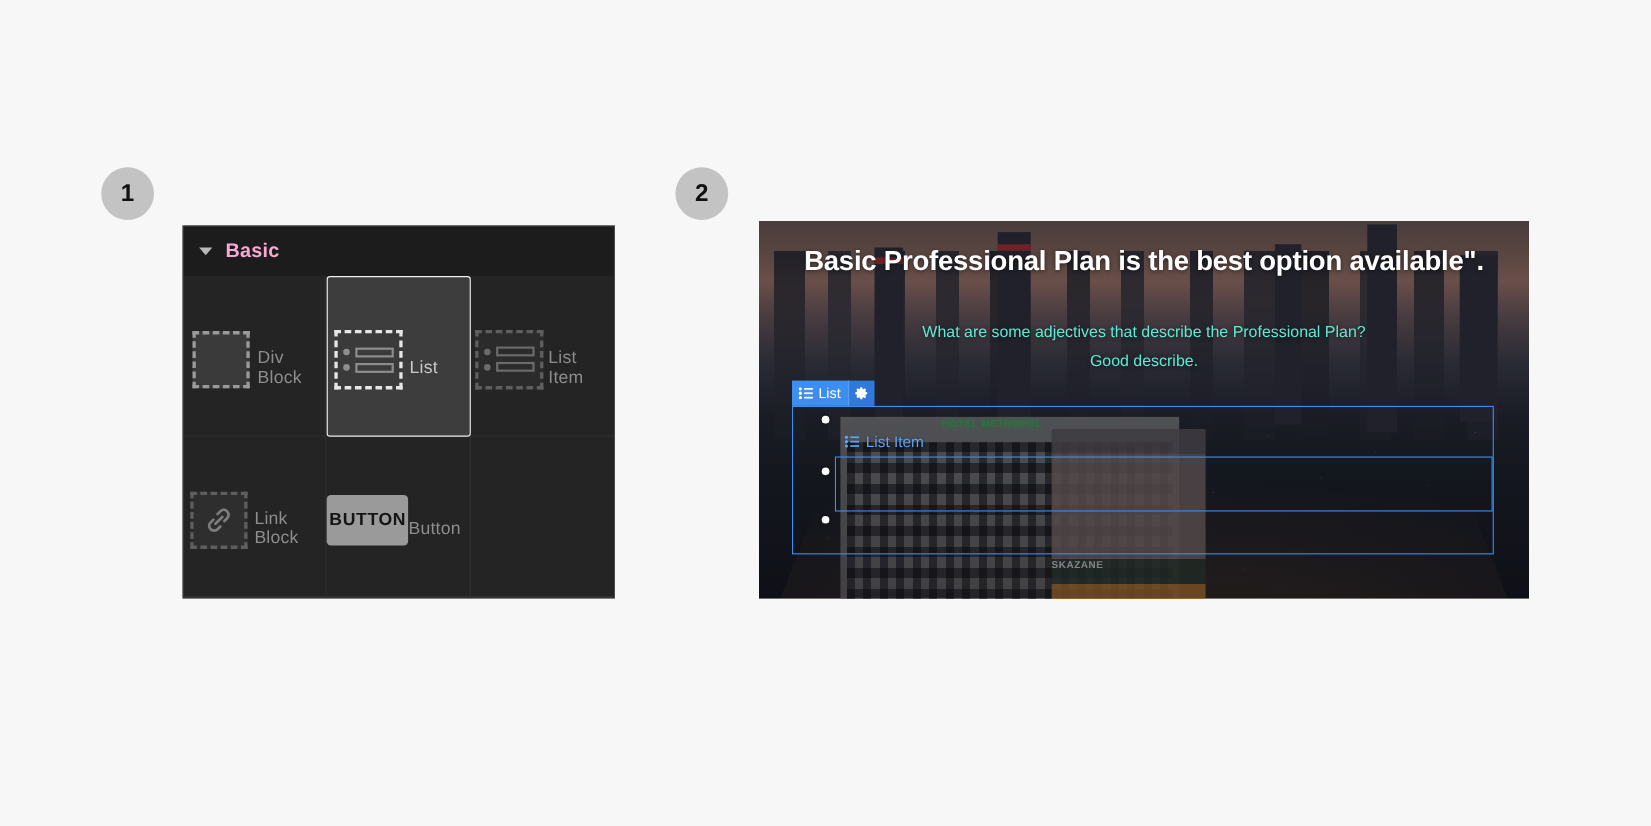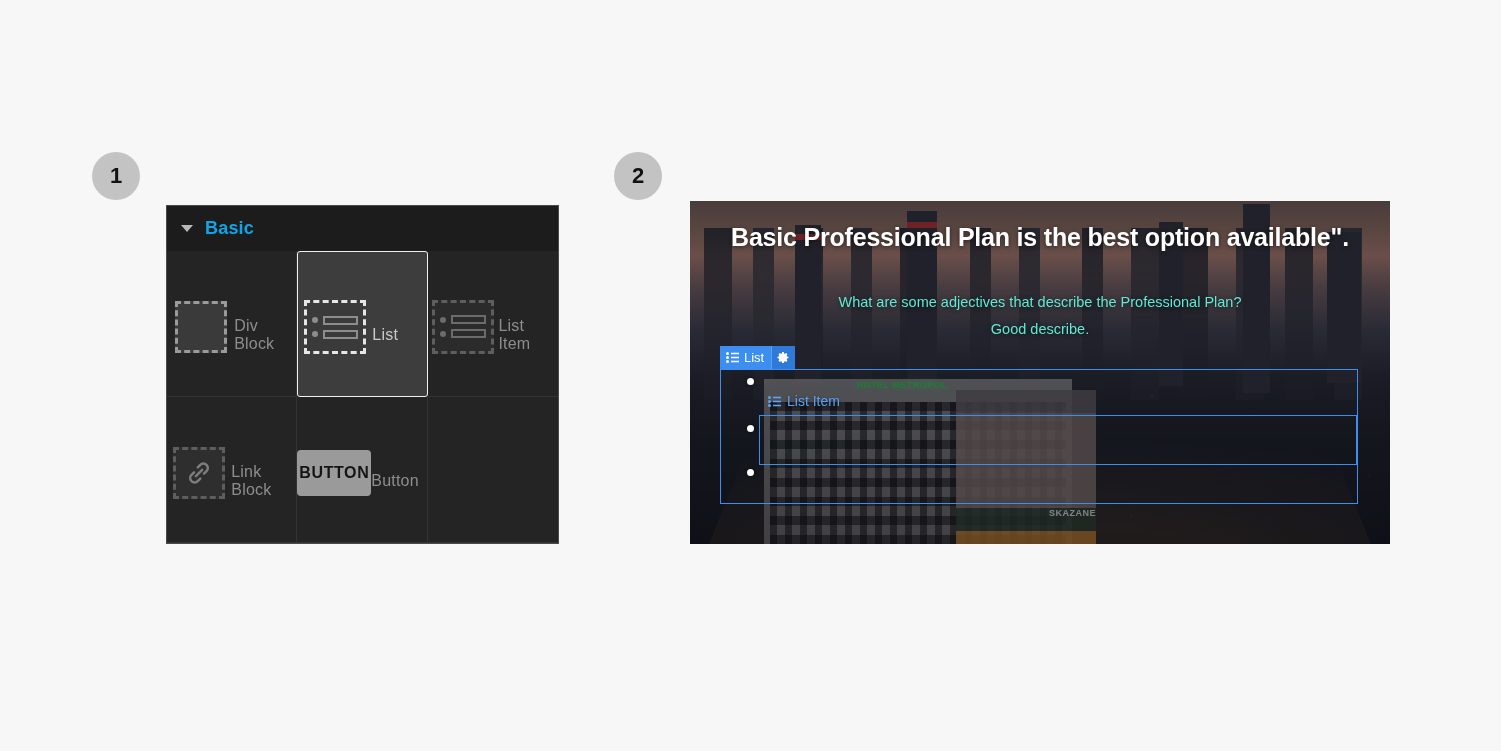--- a/index.html
+++ b/index.html
@@ -45,21 +45,21 @@
     flex: 0 0 45px;
   }
   .caret {
     width: 0; height: 0;
     border-left: 6px solid transparent;
     border-right: 6px solid transparent;
     border-top: 7px solid #b8b8b8;
     margin-right: 12px;
   }
   .panel-header-title {
-    color: #0ea5e9;
+    color: #f9a8d4;
     font-size: 18px;
     font-weight: 700;
     letter-spacing: .2px;
   }
   .tile-grid {
     flex: 1;
     display: grid;
     grid-template-columns: repeat(3, 1fr);
     grid-template-rows: repeat(2, 1fr);
   }
@@ -232,21 +232,21 @@
   }
   .billboard {
     position: absolute;
     left: 38%; top: 55%;
     width: 20%; height: 48%;
     background: linear-gradient(to bottom, #5d5a5e 0 14%, #7d6d6a 14% 72%, #2c3b2f 72% 86%, #b4762a 86% 100%);
     opacity: .85;
   }
   .billboard-text {
     position: absolute; left: 0; right: 0; top: 72%;
-    text-align: right; font-size: 9px; font-weight: 700;
+    text-align: left; font-size: 9px; font-weight: 700;
     color: #e2e2e2; letter-spacing: .5px;
   }
   .scrim { position: absolute; inset: 0; background: rgba(12,14,20,.38); }
 
   
   .hero-h {
     position: absolute; left: 0; right: 0; top: 22px;
     text-align: center;
     color: #fff;
     font-size: 25px;

